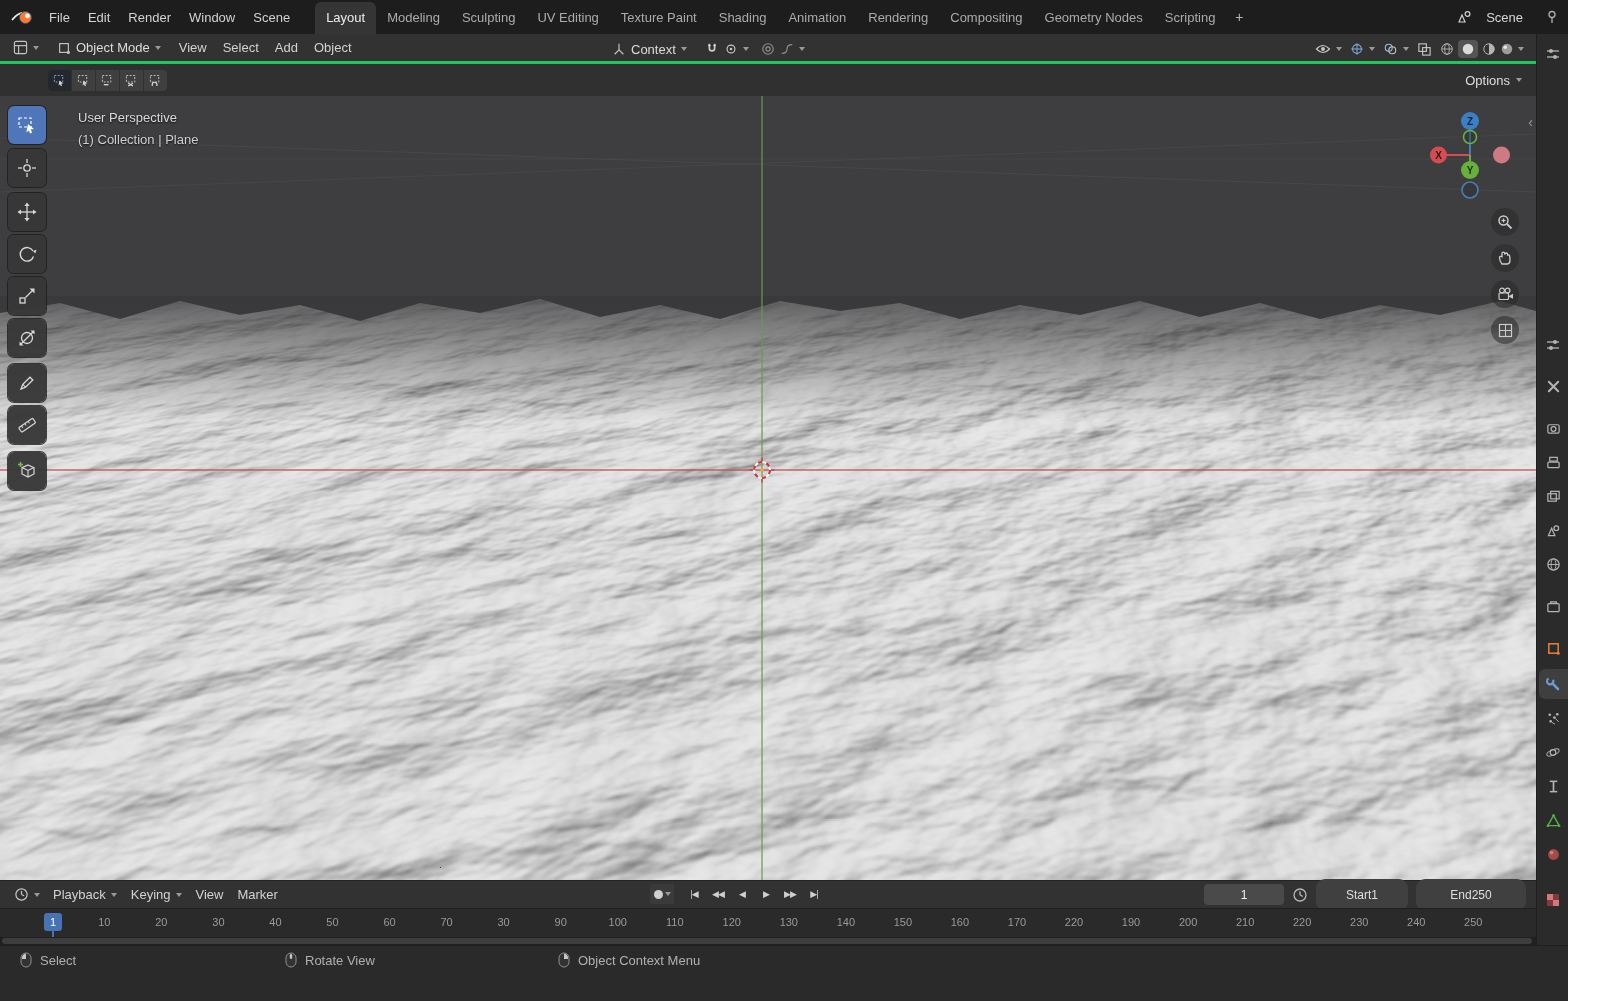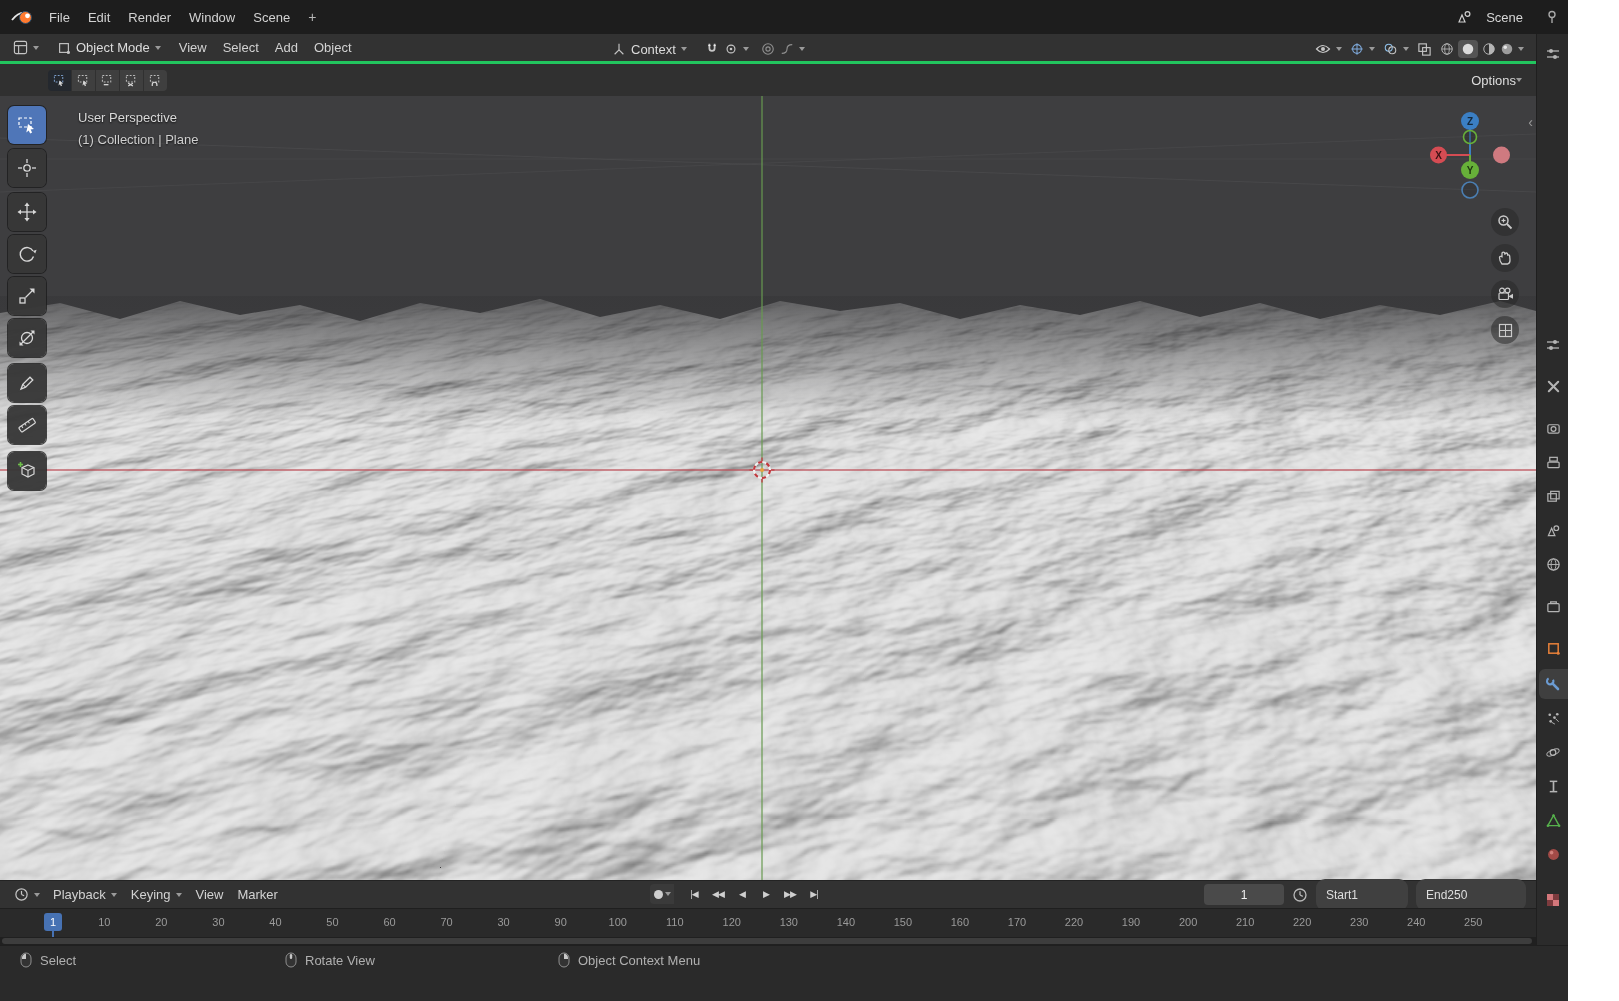--- a/index.html
+++ b/index.html
@@ -39,21 +39,21 @@
   .caret { width:0; height:0; border-left:3.5px solid transparent; border-right:3.5px solid transparent;
            border-top:4.5px solid #9a9a9a; display:inline-block; }
 
   
   .tstrip { position:absolute; left:0; top:64px; width:1536px; height:32px; background:#303030;
             display:flex; align-items:center; }
   .selmode { display:flex; gap:1px; margin-left:48px; }
   .selmode-btn { width:23px; height:21px; background:#3f3f3f; display:flex; align-items:center; justify-content:center; }
   .selmode-btn:first-child { border-radius:4px 0 0 4px; background:#24282e; }
   .selmode-btn:last-child { border-radius:0 4px 4px 0; }
-  .options-btn { margin-left:auto; margin-right:14px; display:flex; align-items:center; color:#dedede; }
+  .options-btn { margin-left:auto; margin-right:14px; display:flex; align-items:center; gap:6px; color:#dedede; }
 
   
   .view3d { position:absolute; left:0; top:96px; width:1536px; height:784px; background:#3e3e40; overflow:hidden; }
   .terrain-wrap { position:absolute; left:-12%; top:200px; width:124%; height:1500px;
                   transform-origin:50% 0; transform:perspective(1000px) rotateX(52deg); }
   .terrain-svg { width:100%; height:100%; display:block; background:#8f8f8f; }
   .silhouette { position:absolute; left:0; top:197px; width:1536px; height:40px; pointer-events:none; }
   .fog { position:absolute; left:0; top:200px; width:100%; height:125px;
          background:linear-gradient(rgba(56,56,58,0.78), rgba(56,56,58,0)); pointer-events:none; }
   .vignette { position:absolute; left:0; top:430px; width:640px; height:360px; pointer-events:none;
@@ -89,21 +89,21 @@
   .rec-btn { width:24px; height:20px; background:#3a3a3a; border-radius:4px 0 0 4px;
              display:flex; align-items:center; justify-content:center; gap:2px; }
   .rec-dot { width:9px; height:9px; border-radius:50%; background:#cfcfcf; }
   .tbtn-wrap { display:flex; gap:2px; margin-left:6px; }
   .tbtn-wrap [data-name="transport-button"] { min-width:22px; height:20px; display:flex; align-items:center;
              justify-content:center; color:#cfcfcf; font-size:9px; letter-spacing:-1px; padding:0 3px; }
   .tl-right { margin-left:auto; display:flex; align-items:center; gap:8px; margin-right:2px; }
   .frame-field { width:80px; height:21px; background:#4a4a4a; border-radius:4px; color:#f0f0f0;
                  display:flex; align-items:center; justify-content:center; font-size:12px; }
   .range-field { height:21px; background:#404040; border-radius:9px; color:#dedede; font-size:12px;
-                 display:flex; align-items:center; justify-content:flex-start; padding:16px 10px; }
+                 display:flex; align-items:center; justify-content:center; padding:16px 10px; }
   .range-field.start { width:92px; }
   .range-field.end { width:110px; }
   .tlr { position:absolute; left:0; top:908px; width:1536px; height:29px; background:#2a2a2a;
          border-top:1px solid #1f1f1f; overflow:hidden; }
   .tick { position:absolute; top:7px; transform:translateX(-50%); font-size:11px; color:#9a9a9a; }
   .playhead-badge { position:absolute; left:44px; top:4px; width:18px; height:18px; background:#4772b3;
                     border-radius:3px; color:#fff; font-size:11px; display:flex; align-items:center; justify-content:center; }
   .playhead-line { position:absolute; left:52px; top:22px; width:2px; height:7px; background:#4772b3; }
   .tl-scroll { position:absolute; left:0; top:937px; width:1536px; height:8px; background:#202020; }
   .tl-scroll-handle { position:absolute; left:2px; top:1px; width:1530px; height:6px; background:#3d3d3d; border-radius:3px; }
@@ -129,20 +129,33 @@
         <circle cx="17.5" cy="6.8" r="2.4" fill="#ffffff"></circle>
         <circle cx="15.5" cy="8.5" r="6" fill="none" stroke="#2a4f6e" stroke-width="1"></circle>
       </svg>
     </span>
     <div data-name="topbar-menus" style="display:flex">
         <div class="menu-item" data-name="topbar-menu">File</div>
         <div class="menu-item" data-name="topbar-menu">Edit</div>
         <div class="menu-item" data-name="topbar-menu">Render</div>
         <div class="menu-item" data-name="topbar-menu">Window</div>
         <div class="menu-item" data-name="topbar-menu">Scene</div>
+      </div>
+    <div class="ws-wrap" data-name="workspace-tabs">
+        <div class="ws-tab active" data-name="workspace-tab">Layout</div>
+        <div class="ws-tab" data-name="workspace-tab">Modeling</div>
+        <div class="ws-tab" data-name="workspace-tab">Sculpting</div>
+        <div class="ws-tab" data-name="workspace-tab">UV Editing</div>
+        <div class="ws-tab" data-name="workspace-tab">Texture Paint</div>
+        <div class="ws-tab" data-name="workspace-tab">Shading</div>
+        <div class="ws-tab" data-name="workspace-tab">Animation</div>
+        <div class="ws-tab" data-name="workspace-tab">Rendering</div>
+        <div class="ws-tab" data-name="workspace-tab">Compositing</div>
+        <div class="ws-tab" data-name="workspace-tab">Geometry Nodes</div>
+        <div class="ws-tab" data-name="workspace-tab">Scripting</div>
       </div>
     <span class="ws-add" data-name="add-workspace-button">+</span>
     <div class="tb-spacer"></div>
     <div class="scene-select" data-name="scene-selector">
       <span class="ic" data-name="scene-icon">
         <svg width="15" height="14" viewBox="0 0 15 14">
           <circle cx="10.5" cy="4" r="2.4" fill="none" stroke="#cfcfcf" stroke-width="1.2"></circle>
           <path d="M2 12 L5 5 L8 12 Z" fill="none" stroke="#cfcfcf" stroke-width="1.2"></path>
         </svg>
       </span>

